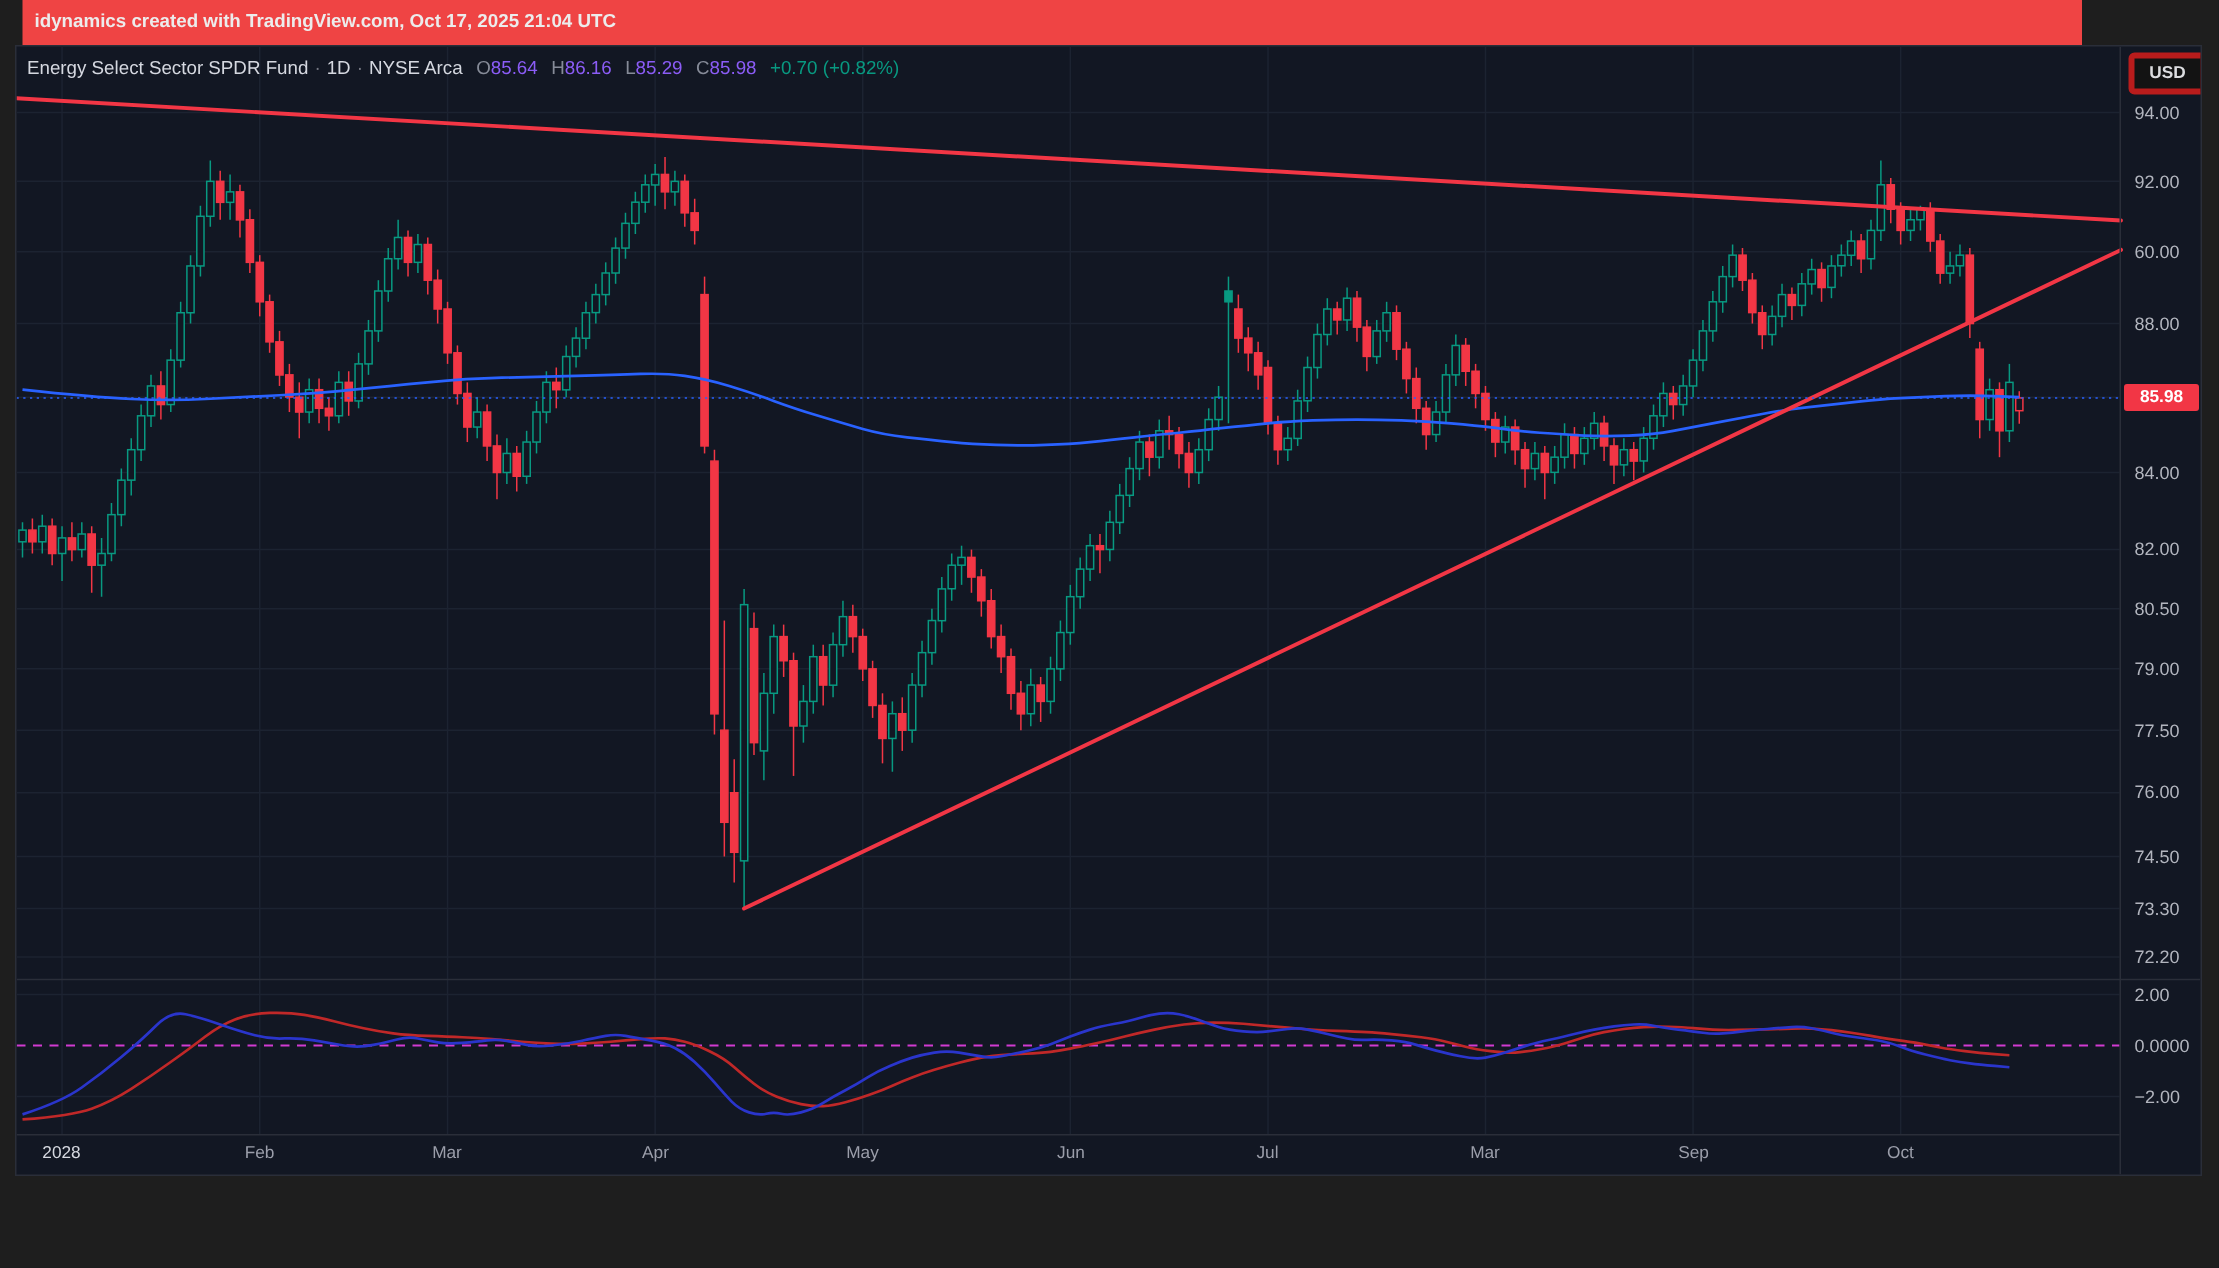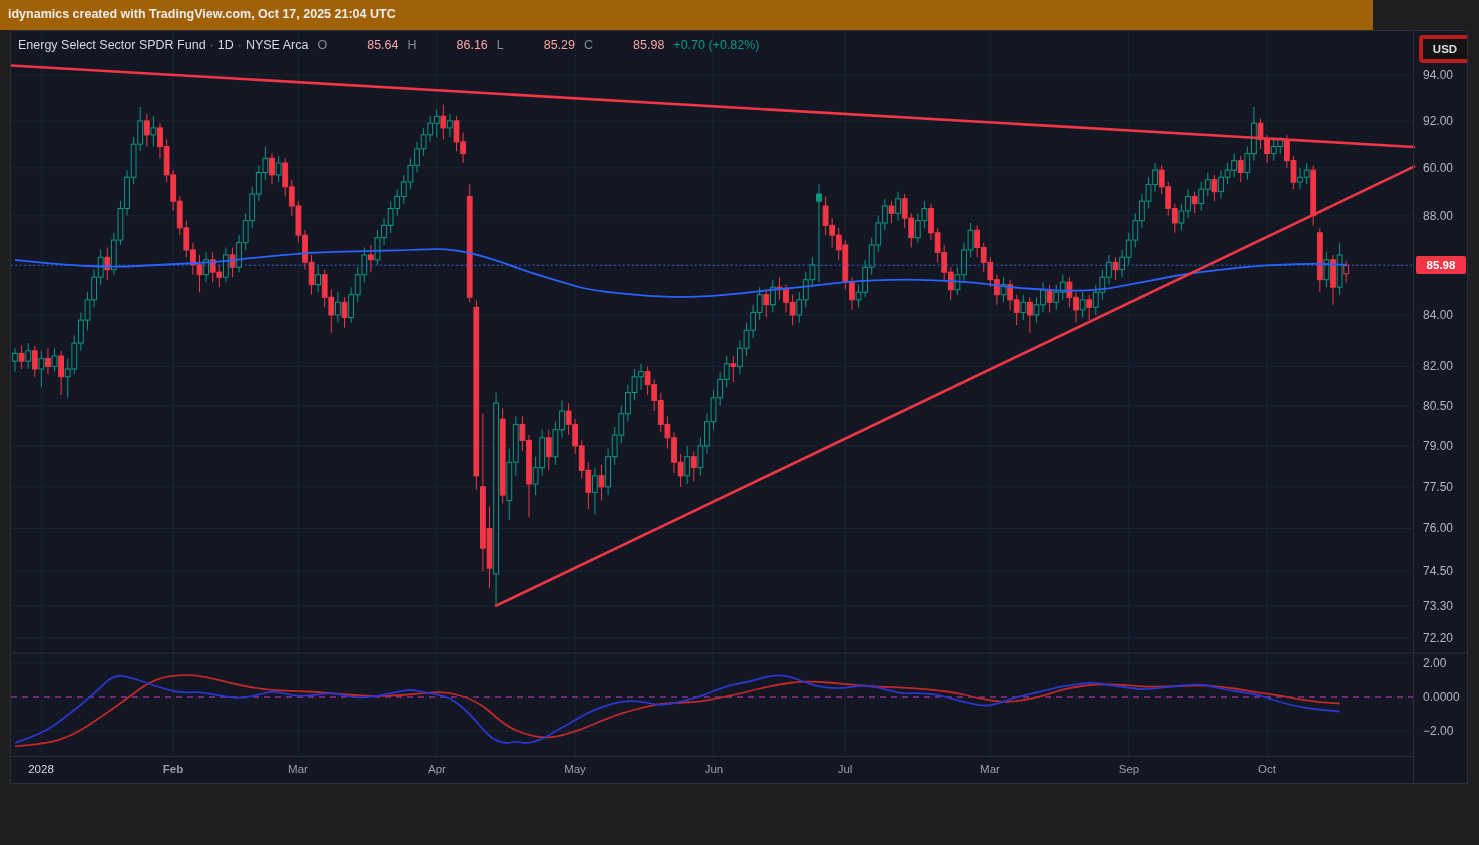--- a/index.html
+++ b/index.html
@@ -1,25 +1,25 @@
 <!DOCTYPE html>
 <html><head>
 <meta charset="utf-8">
 <style>
   html,body{margin:0;padding:0;background:#1e1e1e;width:1479px;height:845px;overflow:hidden;
     font-family:"Liberation Sans","DejaVu Sans",sans-serif;-webkit-font-smoothing:antialiased;}
-  .top-strip{position:absolute;left:0;top:0;width:1373px;height:30px;background:#a16207;}
+  .top-strip{position:absolute;left:15px;top:0;width:1373px;height:30px;background:#ef4444;}
   .top-strip span{position:absolute;left:8px;top:7px;font-size:12.5px;font-weight:bold;color:#ececec;}
   .chart-window{position:absolute;left:10px;top:30px;width:1458px;height:754px;background:#121723;
     border:1px solid #2a2e39;box-sizing:border-box;overflow:hidden;}
   #chart-svg{position:absolute;left:0;top:0;}
   .legend{position:absolute;left:7px;top:7px;font-size:12.5px;color:#d5d8e0;white-space:nowrap;z-index:5;}
   .legend .dim{color:#787b86;margin:0 4px;}
   .legend .ohlc-letter{color:#868b98;margin-left:9px;}
-  .legend .ohlc-val{color:#fca5a5;padding-left:40px;}
+  .legend .ohlc-val{color:#8b5cf6;}
   .legend .chg{color:#089981;margin-left:9px;}
   .right-axis{position:absolute;left:1402px;top:0;width:55px;height:752px;border-left:1px solid #2a2e39;z-index:4;}
   .axis-label{position:absolute;left:9px;font-size:12px;color:#b2b5be;}
   .usd-btn{position:absolute;left:5px;top:4px;width:44px;height:20px;background:#131313;border:4px solid #b91c1c;
     border-radius:4px;color:#dcdde0;font-size:11.5px;font-weight:bold;text-align:center;line-height:20px;}
   .price-badge{position:absolute;left:2px;width:50px;height:18px;border-radius:2px;background:#f23645;color:#fff;
     font-size:11.5px;font-weight:bold;text-align:center;line-height:18px;}
   .time-axis{position:absolute;left:0;top:725px;width:1402px;height:28px;border-top:1px solid #2a2e39;z-index:4;}
   .month-label{position:absolute;top:6px;transform:translateX(-50%);font-size:11.5px;color:#9b9eaa;}
   .month-label.year{color:#d6d9e0;}
@@ -513,21 +513,21 @@
         <div class="axis-label" style="top: 625px;">2.00</div>
         <div class="axis-label" style="top: 659px;">0.0000</div>
         <div class="axis-label" style="top: 693px;">−2.00</div>
       </div>
     <div class="price-badge" id="price-badge" style="top: 225px;">85.98</div>
   </div>
 
   <div class="time-axis">
       <div id="time-labels">
         <div class="month-label year" style="left: 30px;">2028</div>
-        <div class="month-label" style="left: 162px; font-weight: bold;">Feb</div>
+        <div class="month-label" style="left: 162px;">Feb</div>
         <div class="month-label" style="left: 287px;">Mar</div>
         <div class="month-label" style="left: 426px;">Apr</div>
         <div class="month-label" style="left: 564px;">May</div>
         <div class="month-label" style="left: 703px;">Jun</div>
         <div class="month-label" style="left: 834px;">Jul</div>
         <div class="month-label" style="left: 979px;">Mar</div>
         <div class="month-label" style="left: 1118px;">Sep</div>
         <div class="month-label" style="left: 1256px;">Oct</div>
       </div>
     </div>

